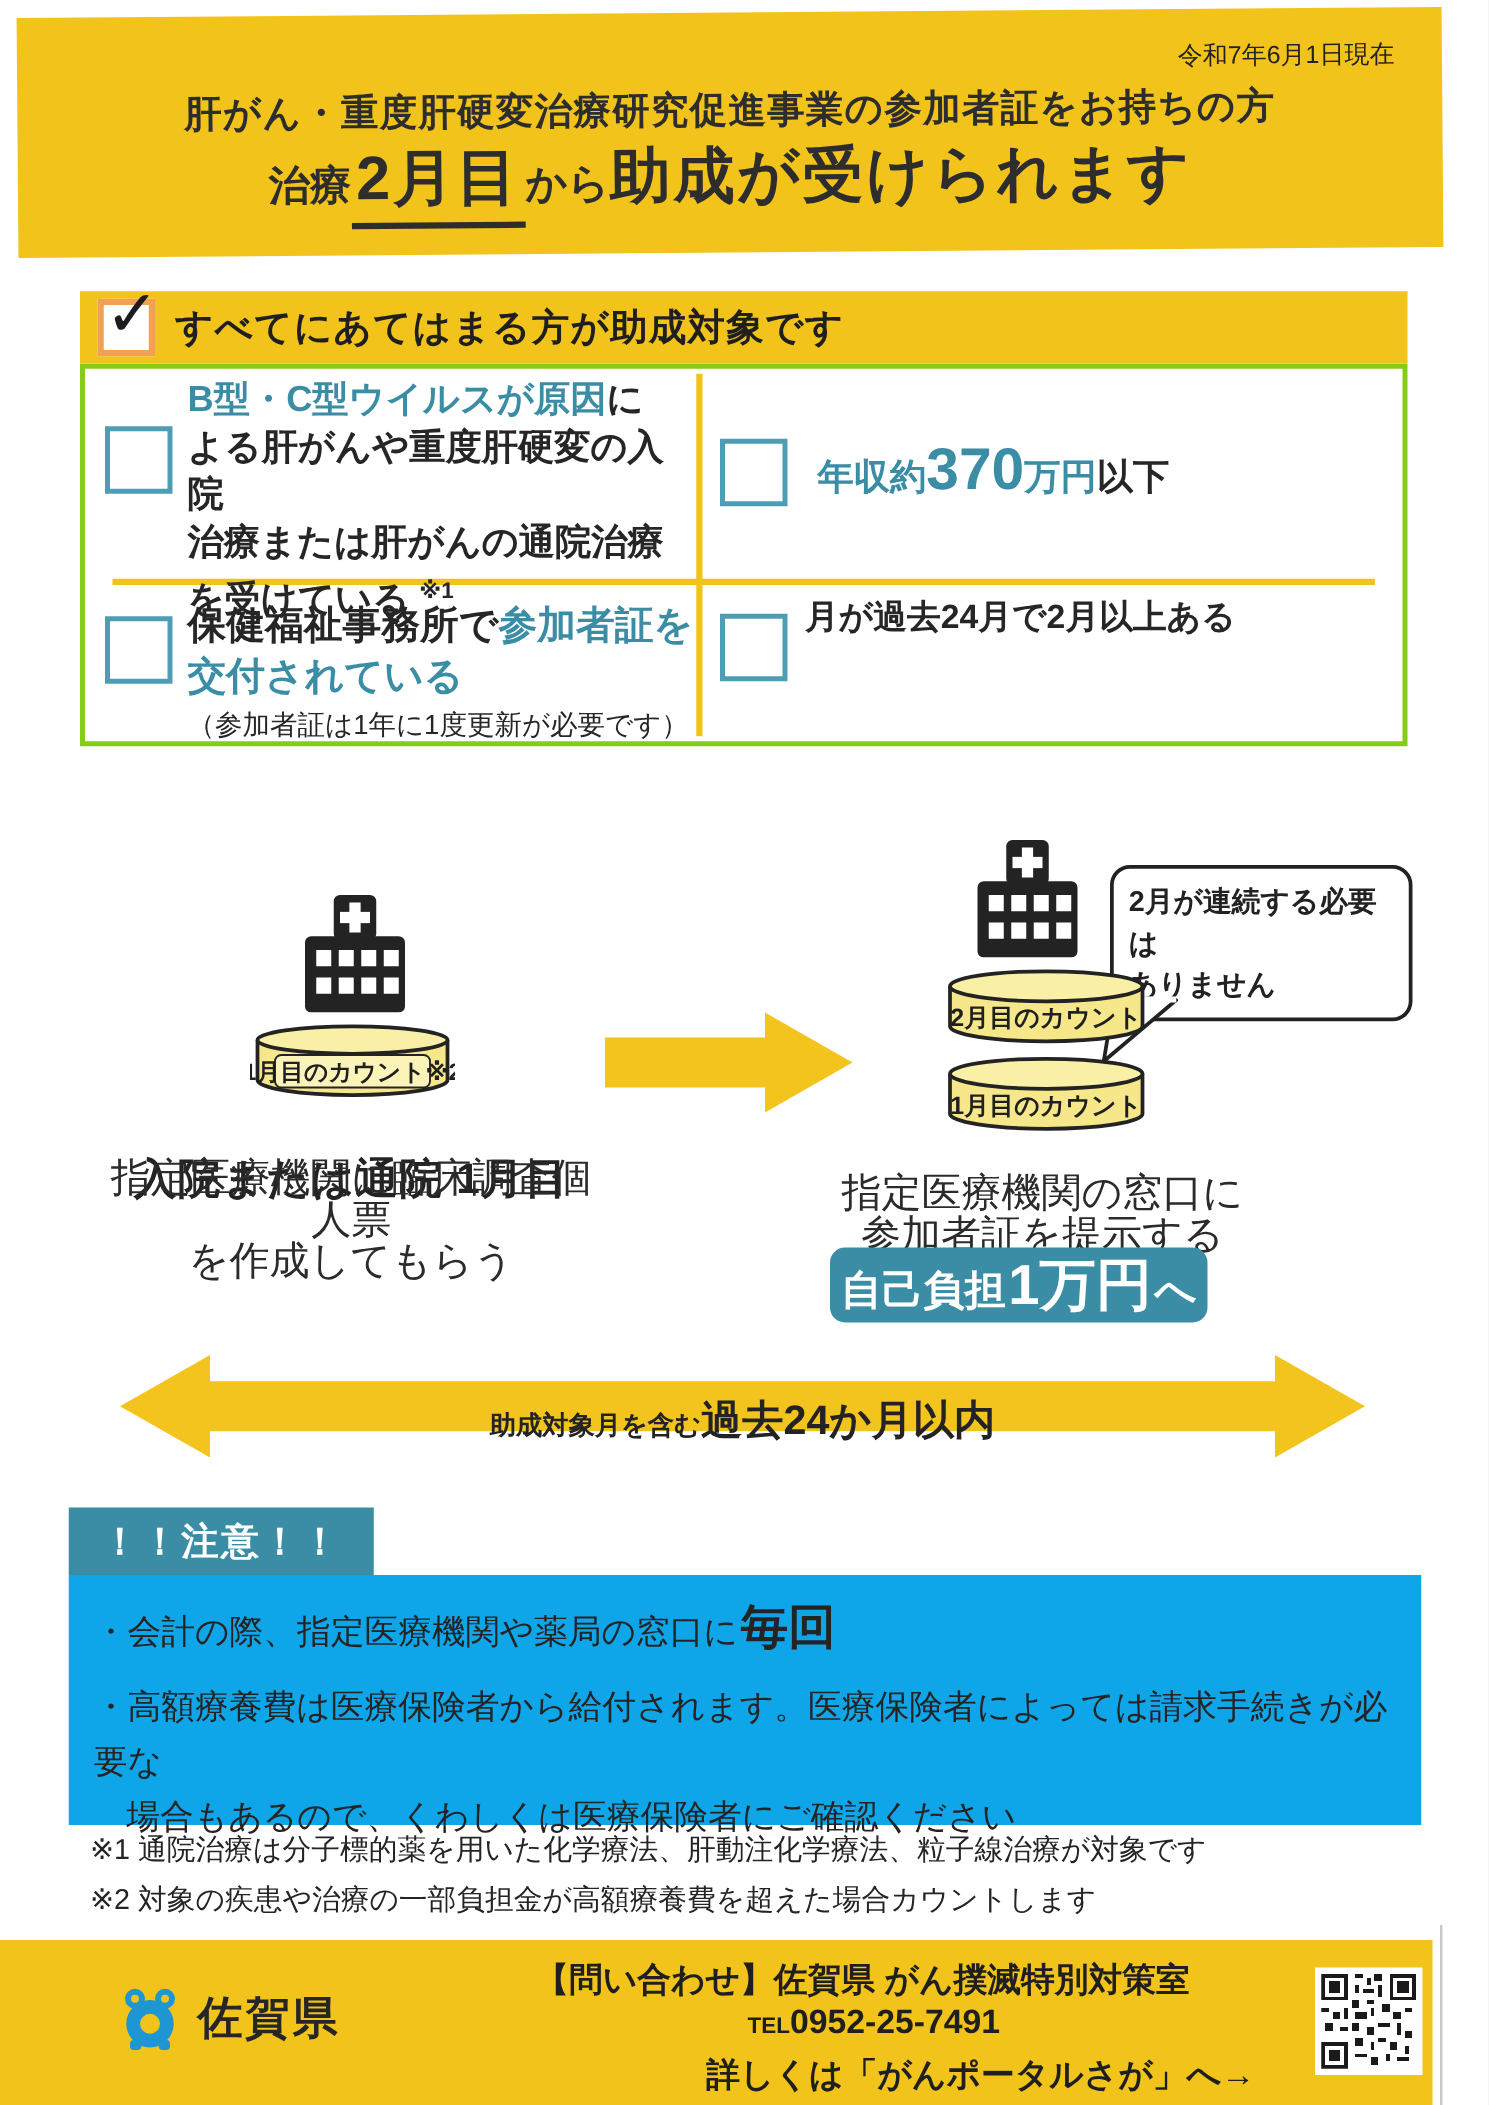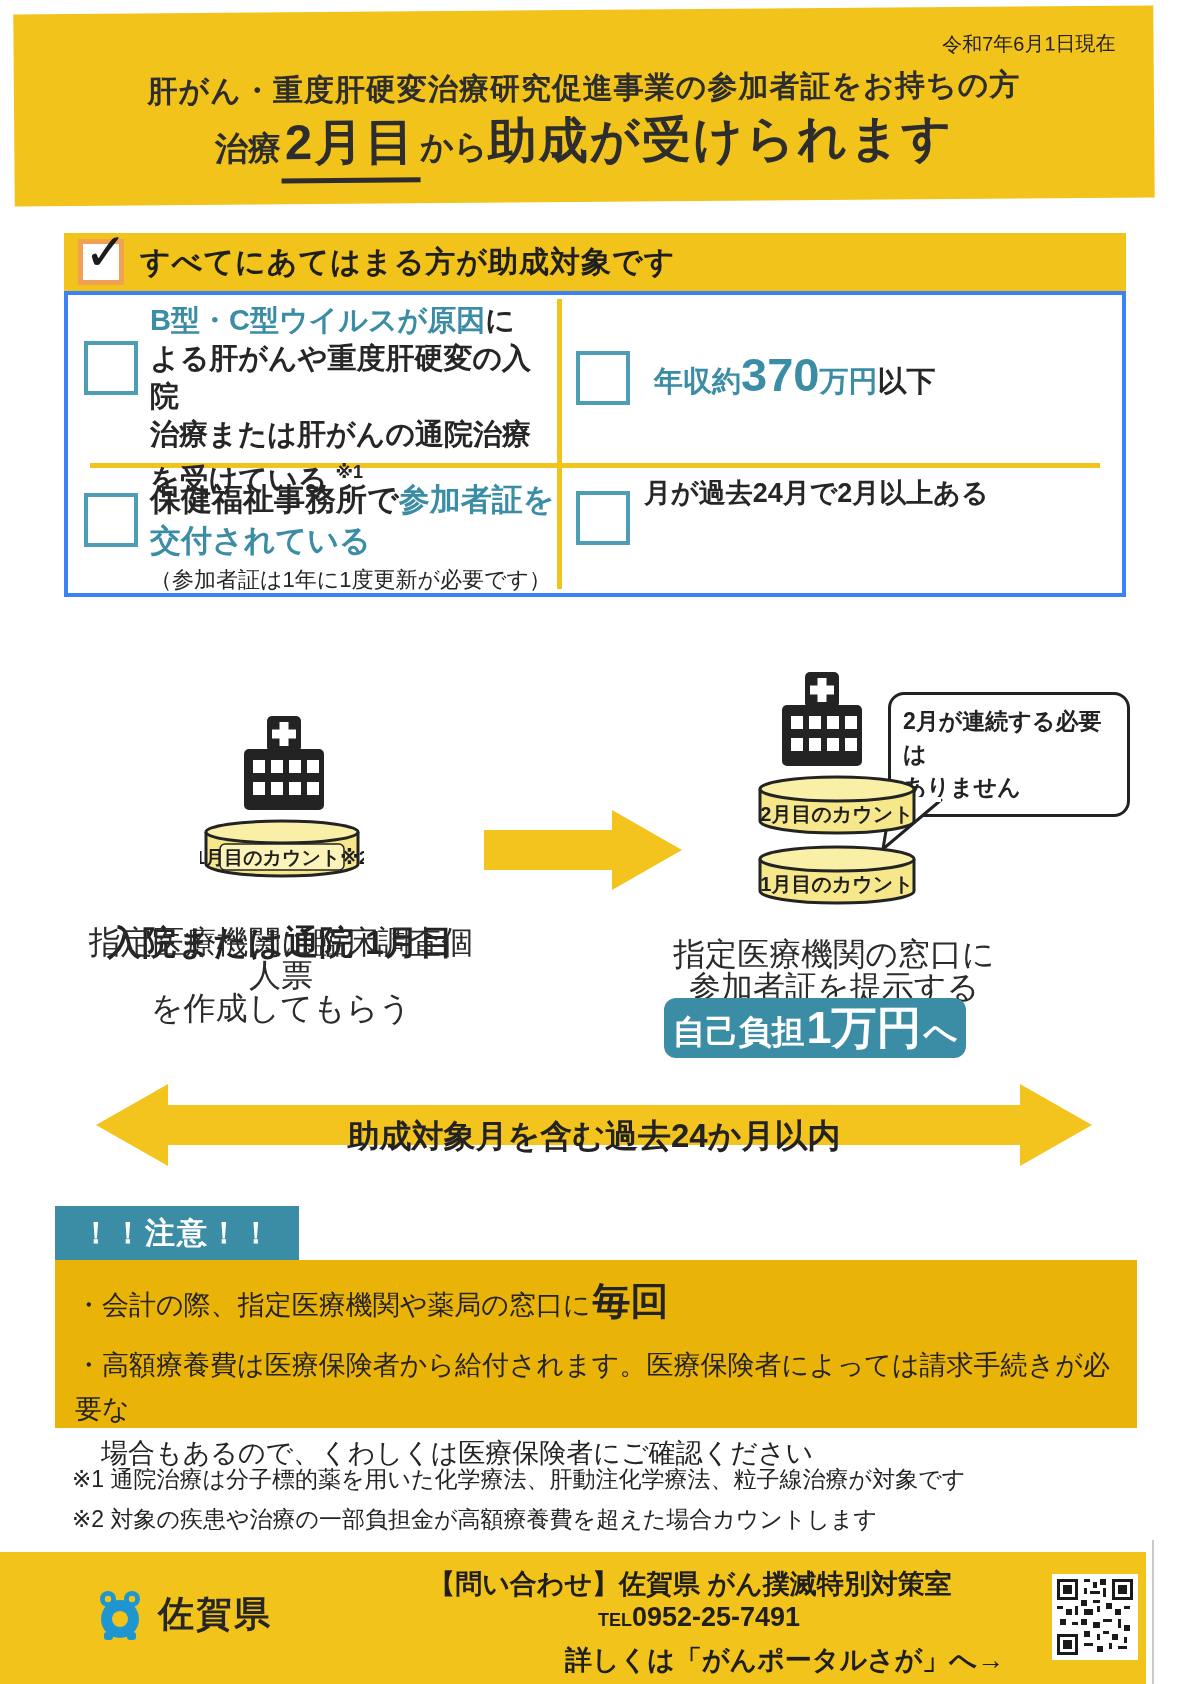--- a/index.html
+++ b/index.html
@@ -33,21 +33,21 @@
   }
   .check-orange{
     position:relative;width:36px;height:36px;background:#fff;
     border:5px solid #F0A153;margin-right:16px;flex:0 0 auto;
   }
   .check-orange .glyph{
     position:absolute;left:1px;top:-18px;font-size:52px;font-weight:bold;color:#1c1c1c;line-height:1;
   }
   .panel-head .heading{font-size:30px;font-weight:bold;color:#1f1f1f;letter-spacing:1px;}
   .panel-body{
-    position:relative;height:298px;background:#fff;border:4px solid #3b82f6;
+    position:relative;height:298px;background:#fff;border:4px solid #84cc16;
   }
   .vdiv{position:absolute;left:489px;top:4px;bottom:4px;width:5px;background:#F2C31B;}
   .hdiv{position:absolute;left:22px;right:22px;top:168px;height:5px;background:#F2C31B;}
   .cond{position:absolute;display:flex;}
   .cbox{
     width:46px;height:46px;border:4px solid #4D9DB5;background:#fff;flex:0 0 auto;
   }
   .cond-text{font-size:29px;font-weight:bold;line-height:38px;color:#262626;}
   .accent{color:#3B8DA5;}
   .sup-ref{font-size:18px;vertical-align:super;font-weight:bold;}
@@ -82,31 +82,31 @@
     background:#3B8DA5;border-radius:12px;color:#fff;
     display:flex;justify-content:center;align-items:baseline;padding-top:0;
   }
   .badge .b-small{font-size:33px;font-weight:bold;line-height:60px;}
   .badge .b-big{font-size:45px;font-weight:bold;margin:0 2px;}
   .range-wrap{position:absolute;left:88px;top:1078px;width:1012px;height:94px;}
   .range-text{
     position:absolute;left:0;top:36px;width:100%;text-align:center;color:#232323;
     display:flex;justify-content:center;align-items:baseline;
   }
-  .range-text .r-n{font-size:32px;font-weight:600;}
+  .range-text .r-n{font-size:21px;font-weight:600;}
   .range-text .r-b{font-size:33px;font-weight:600;}
   
   .caution-banner{
     position:absolute;left:55px;top:1206px;width:244px;height:54px;
     background:#3B8DA5;color:#fff;font-size:30px;font-weight:bold;
     display:flex;align-items:center;justify-content:center;letter-spacing:2px;
   }
   .caution-box{
-    position:absolute;left:55px;top:1260px;width:1082px;height:168px;
-    background:#eab308;padding:16px 20px;box-sizing:border-box;
+    position:absolute;left:55px;top:1260px;width:1082px;height:200px;
+    background:#0ea5e9;padding:16px 20px;box-sizing:border-box;
   }
   .bullet1{display:flex;align-items:baseline;font-size:27px;color:#242424;}
   .bullet1 .em{font-size:38px;font-weight:600;margin:0 2px;}
   .bullet2{margin-top:16px;font-size:27px;line-height:44px;color:#242424;}
   .bullet2 .cont{padding-left:26px;}
   
   .footnote{position:absolute;left:72px;font-size:23px;color:#242424;}
   
   .footer-band{
     position:absolute;left:0;top:1552px;width:1146px;height:132px;background:#F2C31B;

